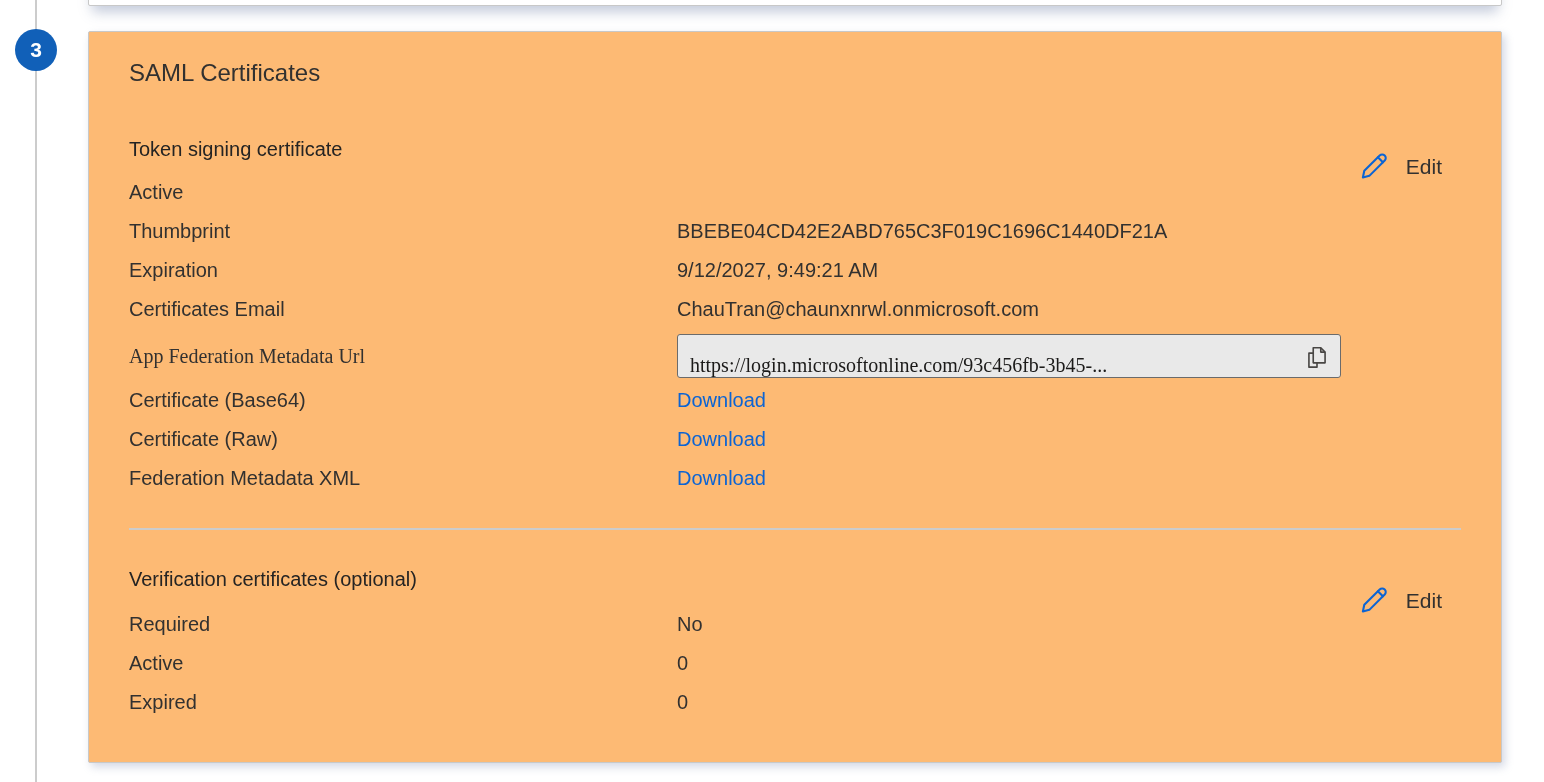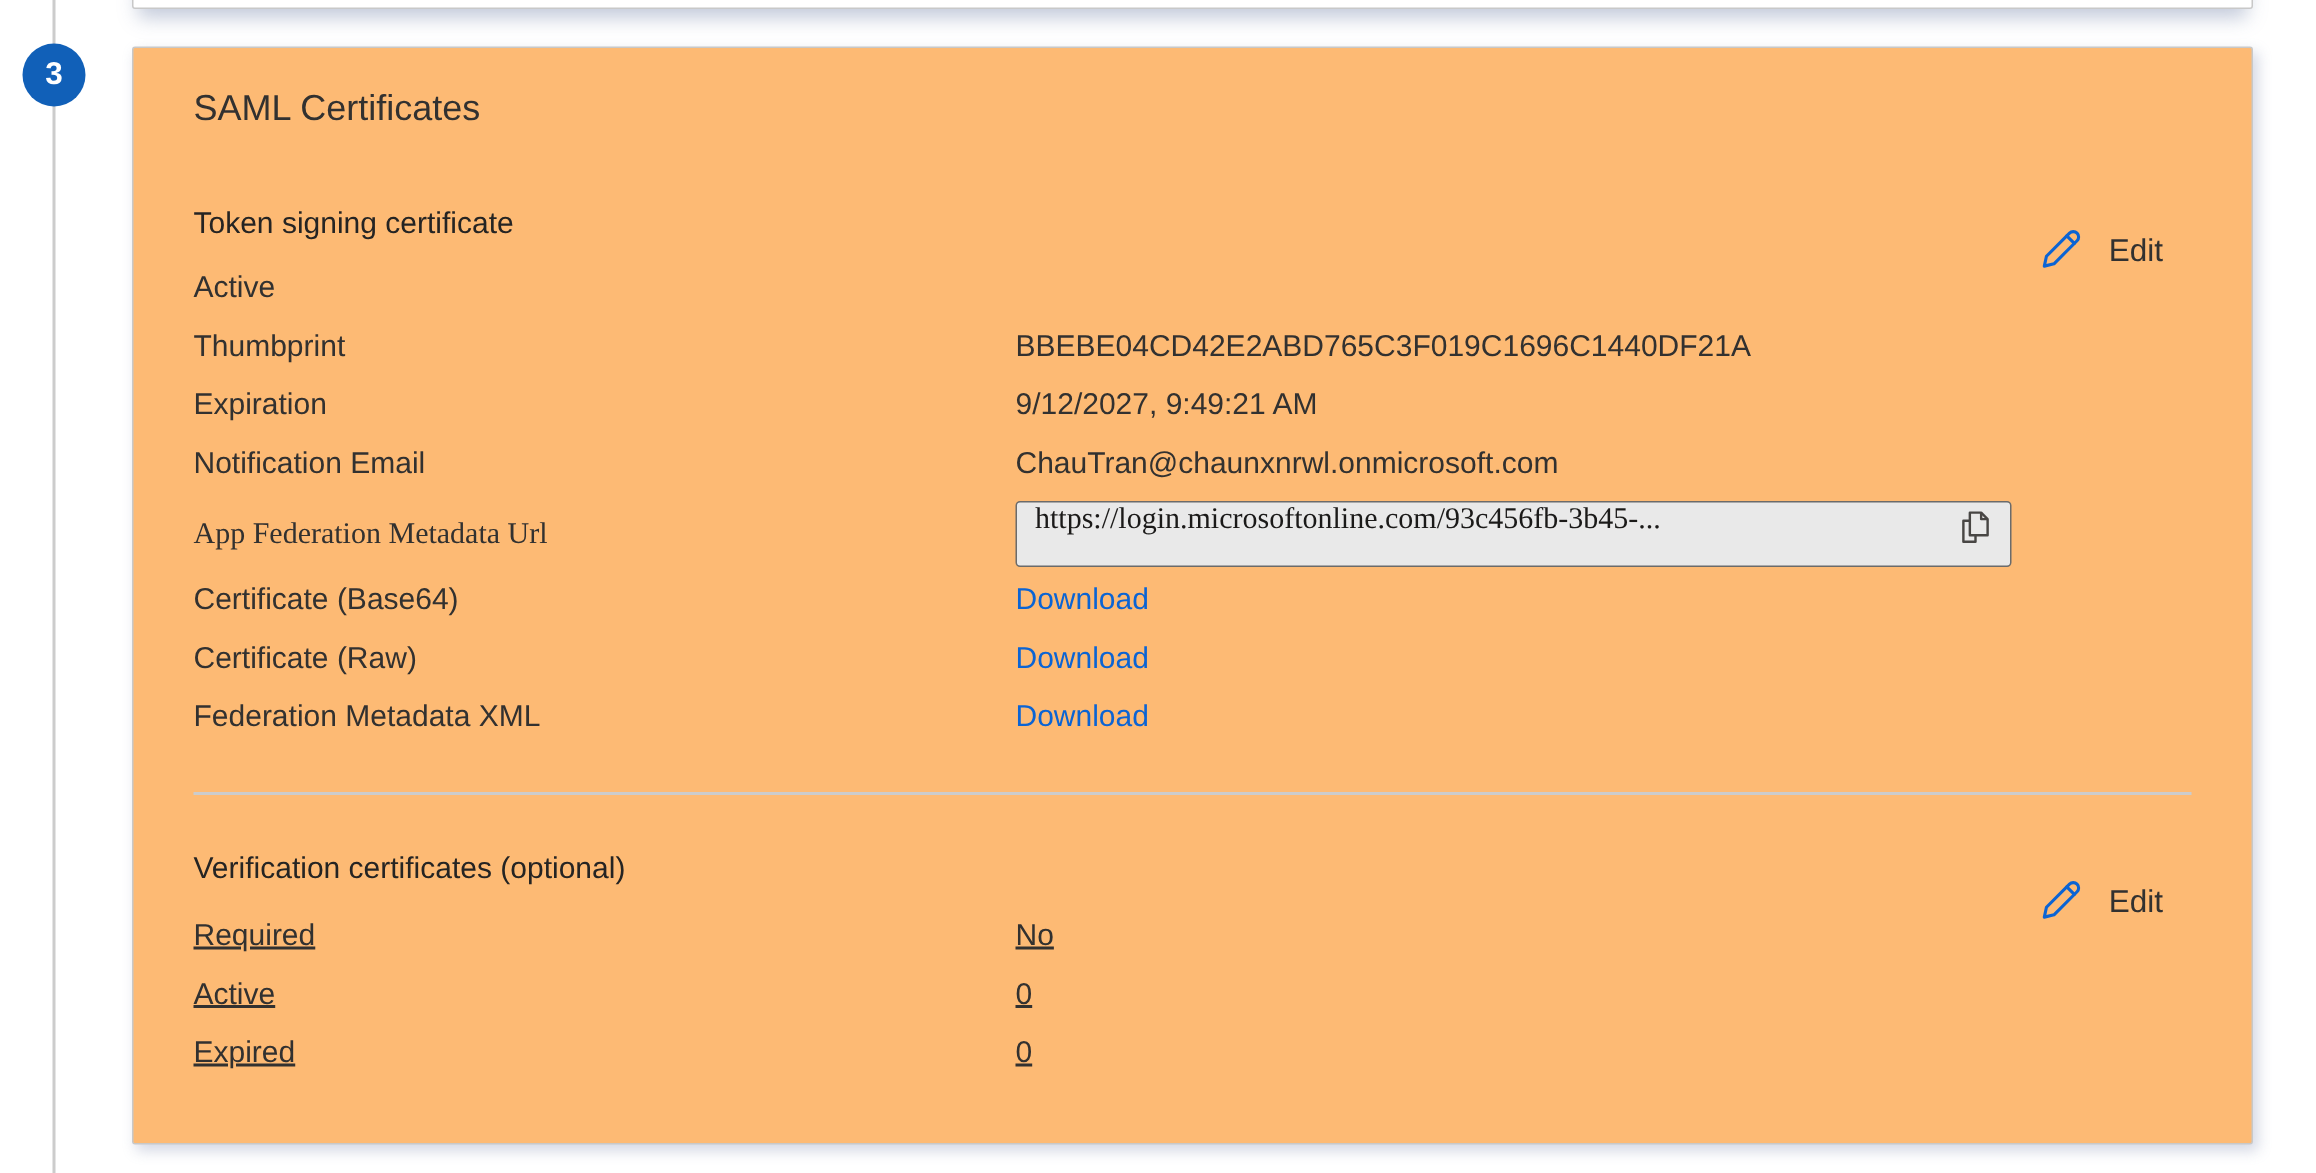--- a/index.html
+++ b/index.html
@@ -29,30 +29,30 @@
     box-shadow:3px 4px 9px rgba(120,135,170,.32); z-index:2;
   }
   .card-inner { position:relative; padding:27px 40px 0 40px; height:100%; }
   .card-title { font-size:24px; line-height:27px; font-weight:400; color:#323130; }
 
   .section-heading { font-size:20px; line-height:26px; font-weight:400; color:#252423; }
   .heading-1 { margin-top:50px; }
   .heading-2 { margin-top:36px; }
 
   .rows-1 { margin-top:11px; }
-  .rows-2 { margin-top:13px;text-decoration:underline; }
+  .rows-2 { margin-top:13px; }
   .row { display:flex; align-items:center; height:39px; font-size:20px; color:#323130; }
   .row .label { width:548px; flex:none; }
   .row .value { white-space:nowrap; }
 
   .url-row { display:flex; align-items:center; height:46px; margin-top:4px; font-size:20px;font-family:Liberation Serif, serif; }
   .url-row .label { width:548px; flex:none; }
   .url-field {
     width:664px; height:44px; background:#e9e9e9; border:1px solid #6b6b6b; border-radius:3px;
-    display:flex; align-items:flex-start; padding:0 6px 0 12px;
+    display:flex; align-items:flex-end; padding:0 6px 0 12px;
   }
   .url-text { flex:1; font-size:20px; color:#1b1a19; white-space:nowrap; overflow:hidden; }
   .copy-btn {
     width:34px; height:36px; flex:none; display:flex; align-items:center; justify-content:center;
     background:transparent; border:none; padding:0; cursor:pointer;
   }
 
   .downloads { margin-top:2px; }
   .download-link { color:#0b64d4; text-decoration:none; cursor:pointer; }
 
@@ -90,21 +90,21 @@
       </div>
       <div class="row">
         <span class="label">Thumbprint</span>
         <span class="value">BBEBE04CD42E2ABD765C3F019C1696C1440DF21A</span>
       </div>
       <div class="row">
         <span class="label">Expiration</span>
         <span class="value">9/12/2027, 9:49:21 AM</span>
       </div>
       <div class="row">
-        <span class="label">Notification Email</span>
+        <span class="label">Certificates Email</span>
         <span class="value">ChauTran@chaunxnrwl.onmicrosoft.com</span>
       </div>
     </div>
 
     <div class="url-row">
       <span class="label">App Federation Metadata Url</span>
       <div class="url-field">
         <span class="url-text">https://login.microsoftonline.com/93c456fb-3b45-...</span>
         <button class="copy-btn">
           <span>

